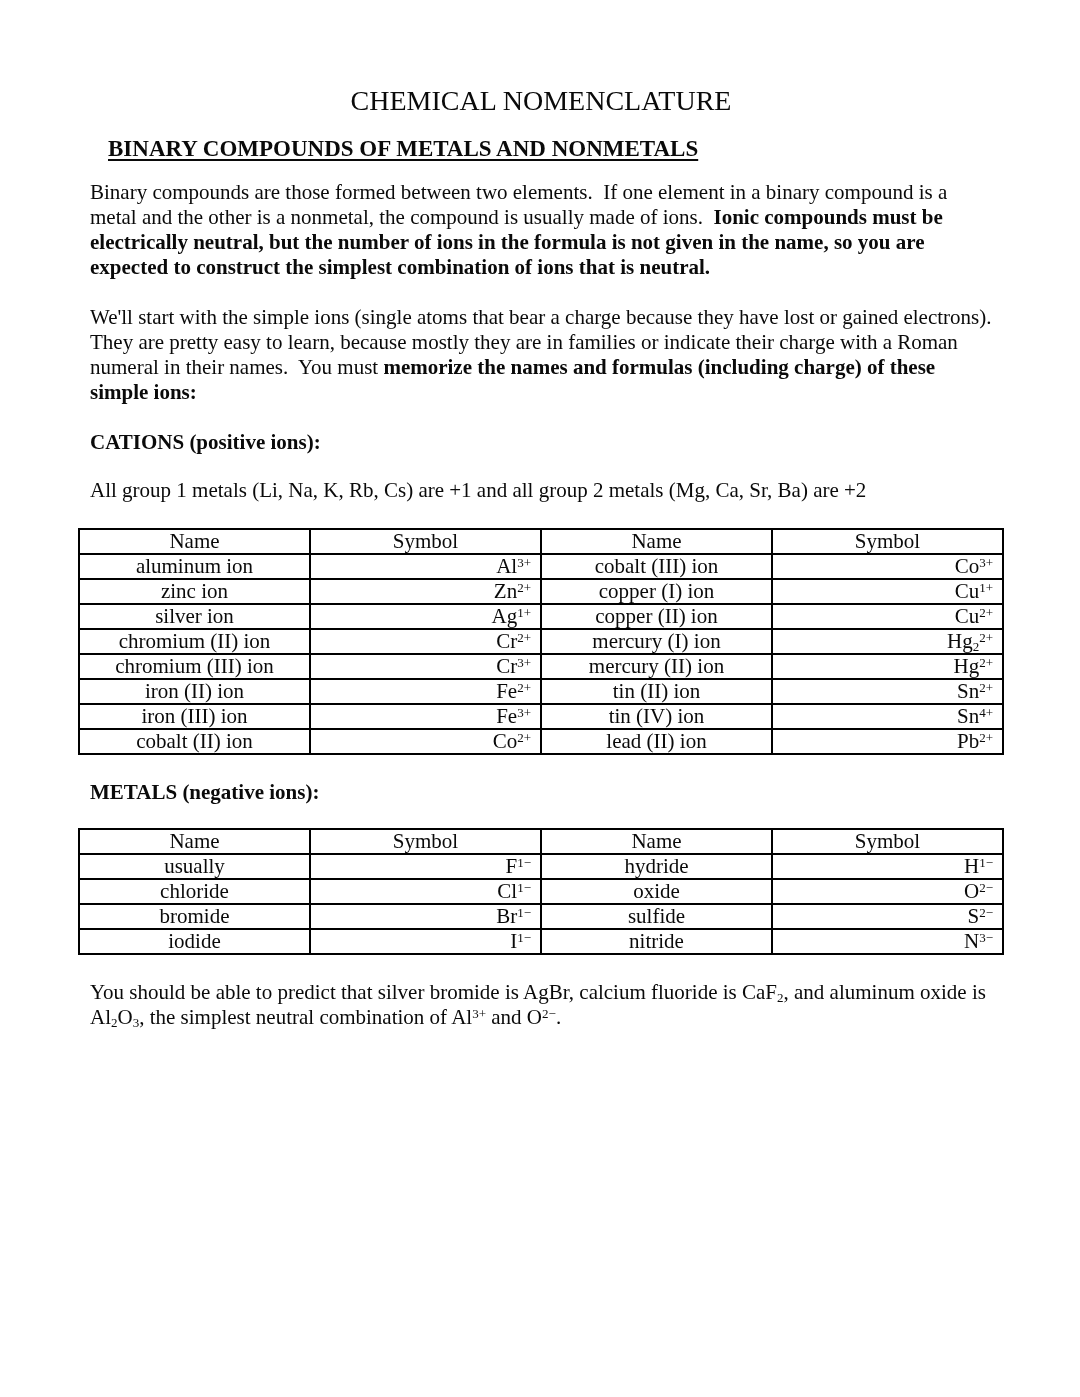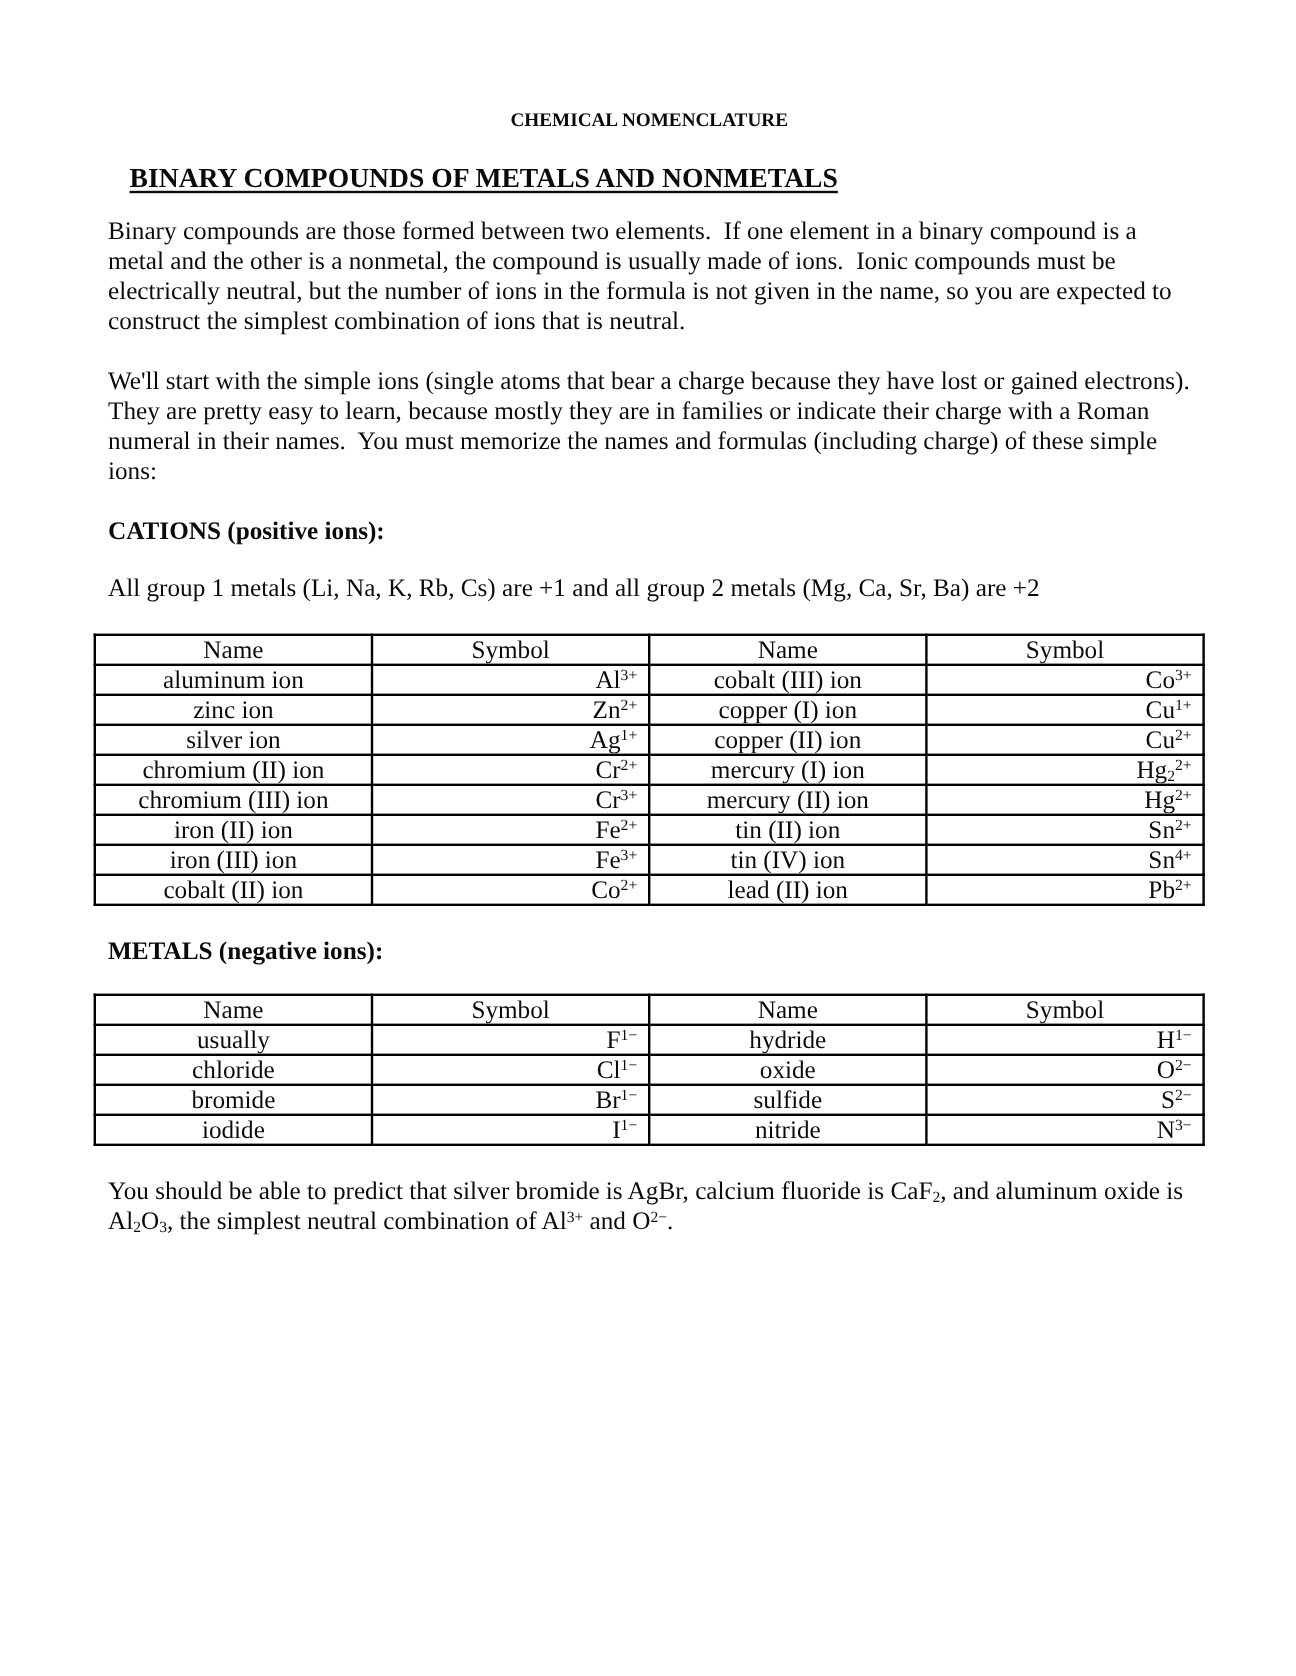--- a/index.html
+++ b/index.html
@@ -14,44 +14,44 @@
     color: #0a0a0a;
   }
   .page {
     box-sizing: border-box;
     width: 1080px;
     min-height: 1397px;
     padding: 88px 88px 40px 90px;
     background: #ffffff;
   }
   h1.doc-title {
-    font-size: 16px;
+    font-size: 28px;
     line-height: 26px;
-    font-weight: bold;
+    font-weight: normal;
     text-align: center;
     margin: 0 0 22px 0;
   }
   h2.section-heading {
     font-size: 23px;
     line-height: 26px;
     font-weight: bold;
     margin: 18px;
   }
   h2.section-heading .u {
     text-decoration: underline;
     text-decoration-thickness: 2px;
     text-underline-offset: 3px;
   }
   p.body-para {
     font-size: 21px;
     line-height: 25px;
     margin: 0 0 25px 0;
     white-space: pre-wrap;
   }
-  p.body-para b { font-weight: normal; }
+  p.body-para b { font-weight: bold; }
   #intro-para { margin-top: 0; }
   h3.sub-heading {
     font-size: 21px;
     line-height: 25px;
     font-weight: bold;
     margin: 0 0 23px 0;
   }
   p.note-line {
     font-size: 21px;
     line-height: 25px;

